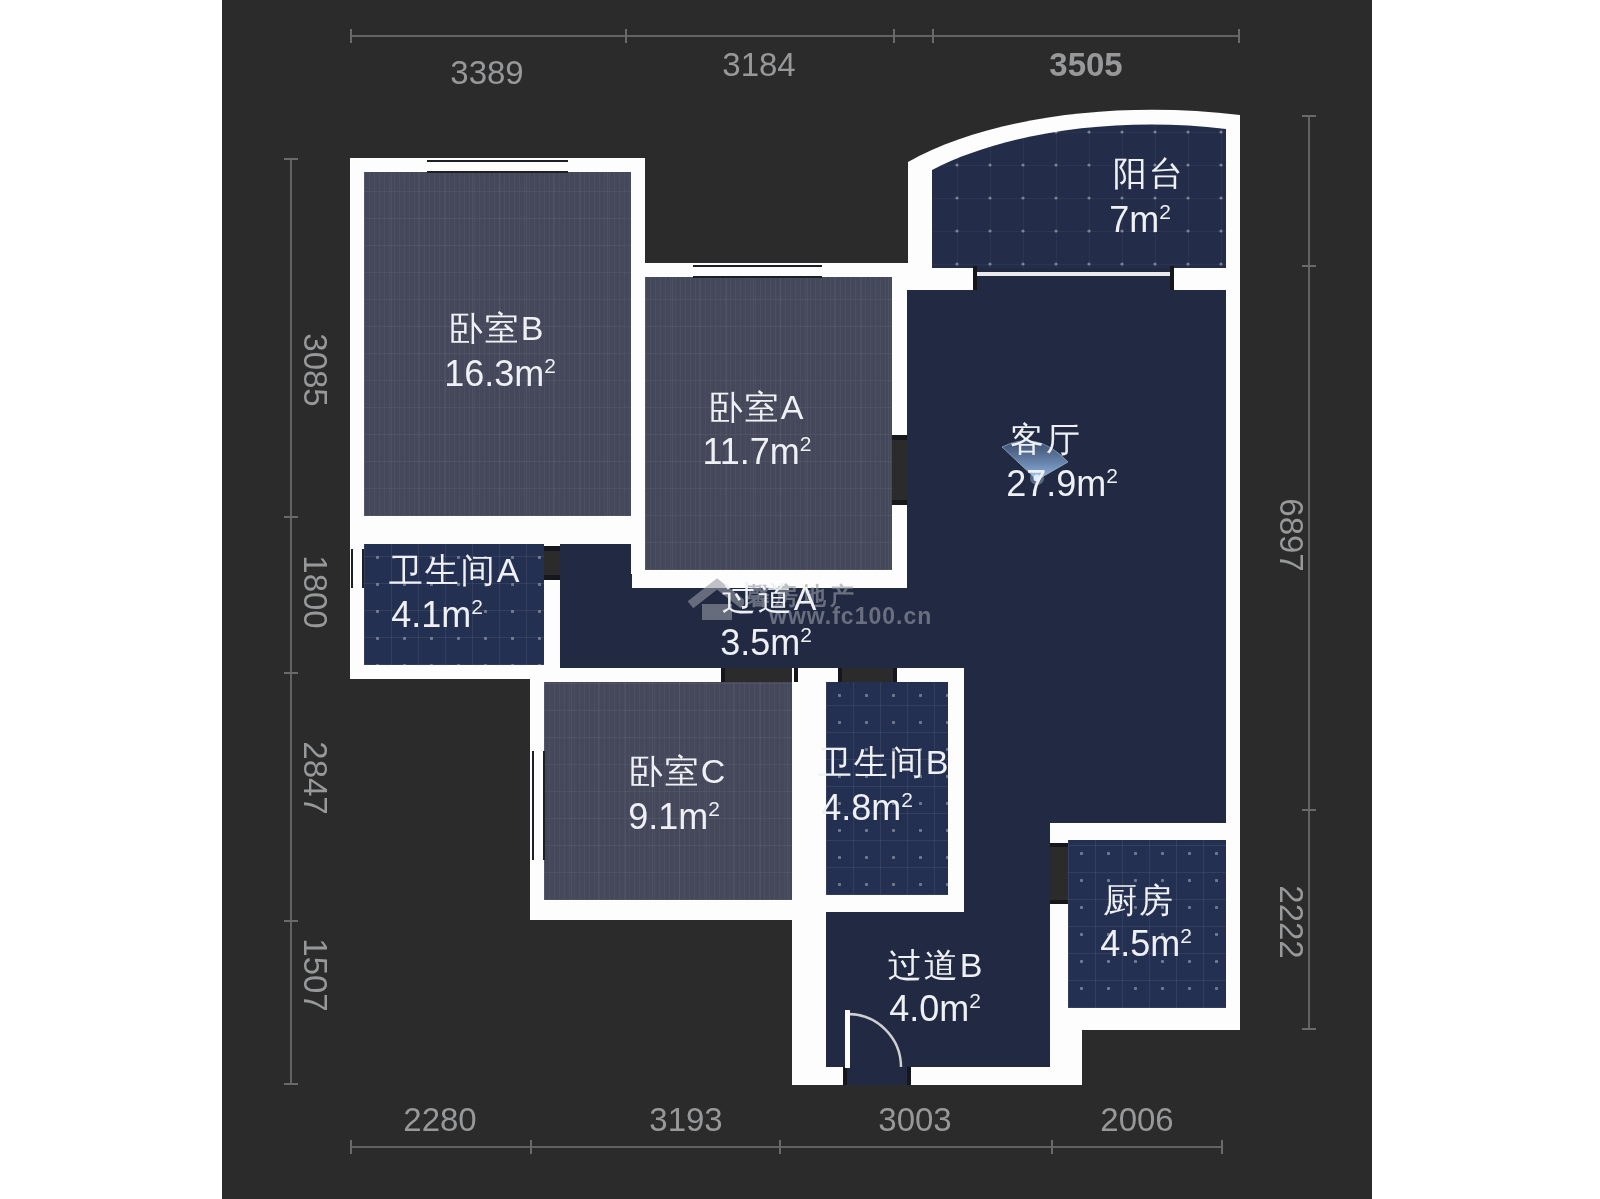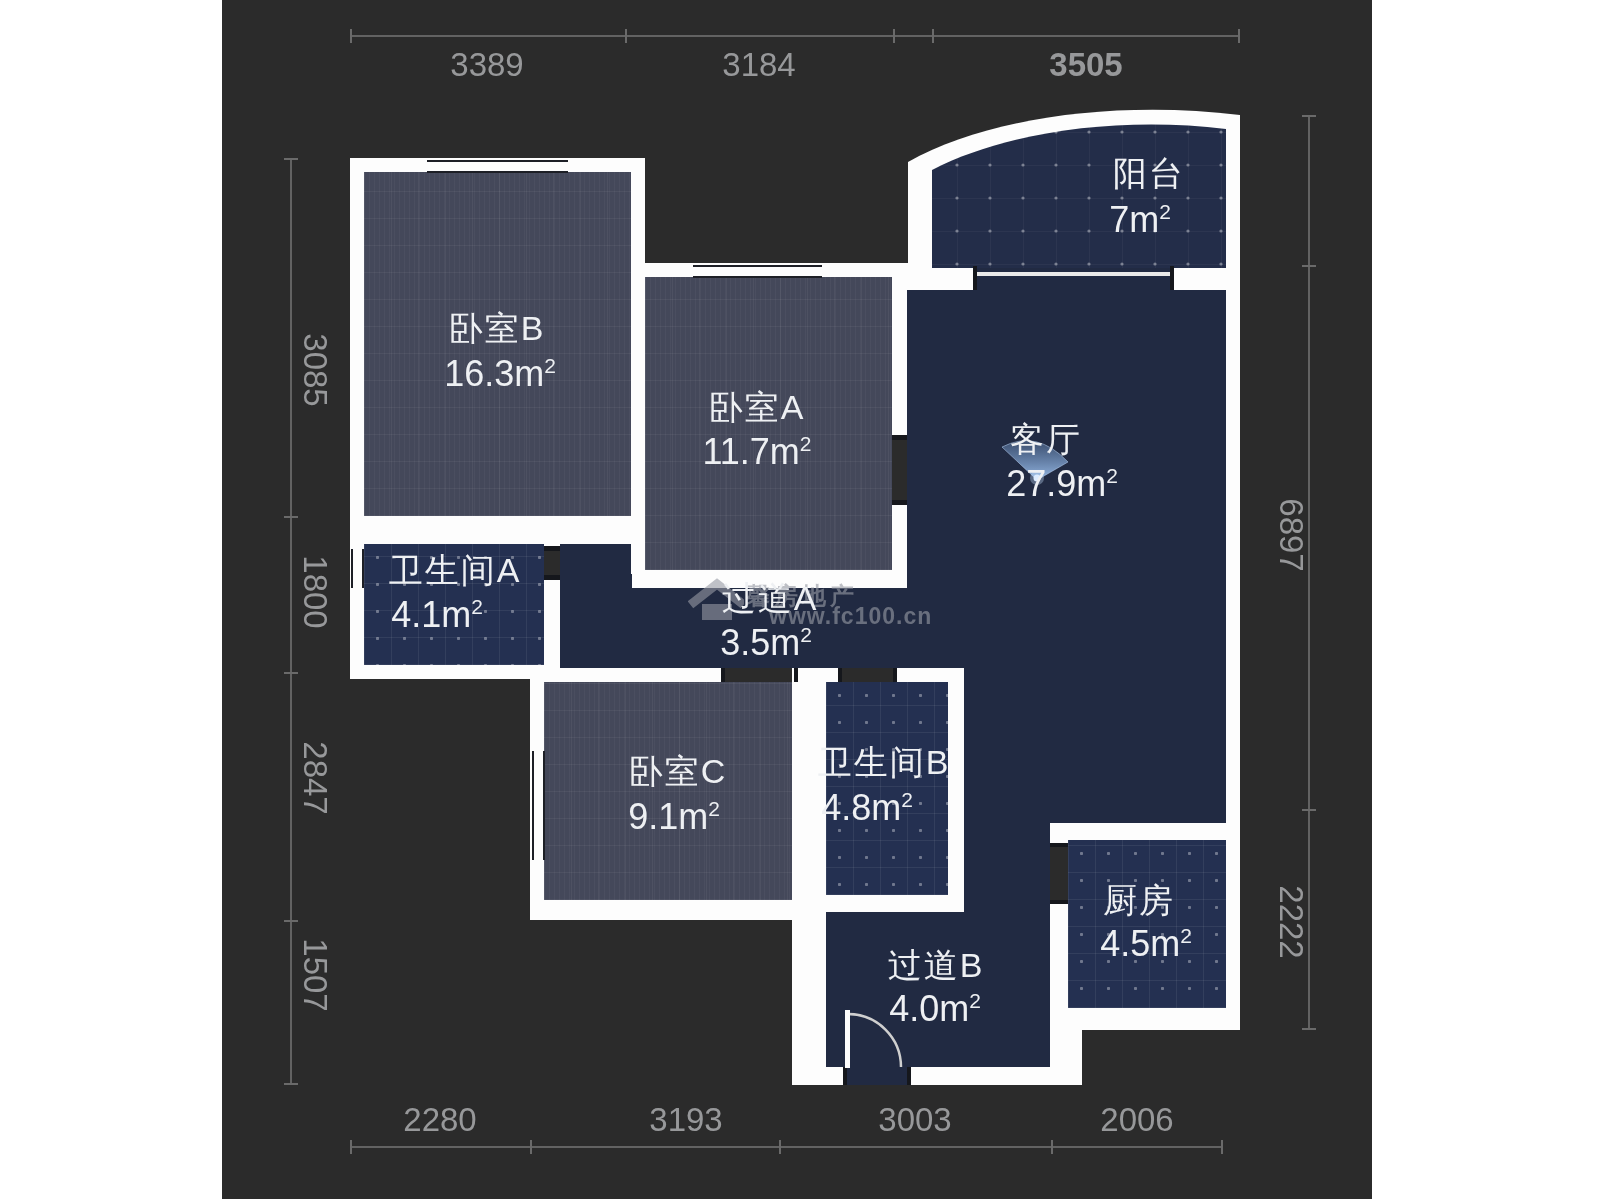--- a/index.html
+++ b/index.html
@@ -180,21 +180,21 @@
 
   <div class="rname" style="left:936px;top:966px;">过道B</div>
   <div class="rarea" style="left:935px;top:1009px;"><span>4.0m</span><span class="sup">2</span></div>
 
   <div class="dline" style="left:350px;top:35px;width:890px;height:2px;"></div>
   <div class="dtick" style="left:350px;top:29px;width:2px;height:14px;"></div>
   <div class="dtick" style="left:625px;top:29px;width:2px;height:14px;"></div>
   <div class="dtick" style="left:893px;top:29px;width:2px;height:14px;"></div>
   <div class="dtick" style="left:932px;top:29px;width:2px;height:14px;"></div>
   <div class="dtick" style="left:1238px;top:29px;width:2px;height:14px;"></div>
-  <div class="dlabel h" style="left:487px;top:46px;">3389</div>
+  <div class="dlabel h" style="left:487px;top:54px;">3389</div>
   <div class="dlabel h" style="left:759px;top:46px;">3184</div>
   <div class="dlabel h" style="left:1086px;top:46px;font-weight:bold;">3505</div>
 
   <div class="dline" style="left:350px;top:1146px;width:873px;height:2px;"></div>
   <div class="dtick" style="left:350px;top:1140px;width:2px;height:14px;"></div>
   <div class="dtick" style="left:530px;top:1140px;width:2px;height:14px;"></div>
   <div class="dtick" style="left:779px;top:1140px;width:2px;height:14px;"></div>
   <div class="dtick" style="left:1051px;top:1140px;width:2px;height:14px;"></div>
   <div class="dtick" style="left:1221px;top:1140px;width:2px;height:14px;"></div>
   <div class="dlabel h" style="left:440px;top:1101px;">2280</div>

